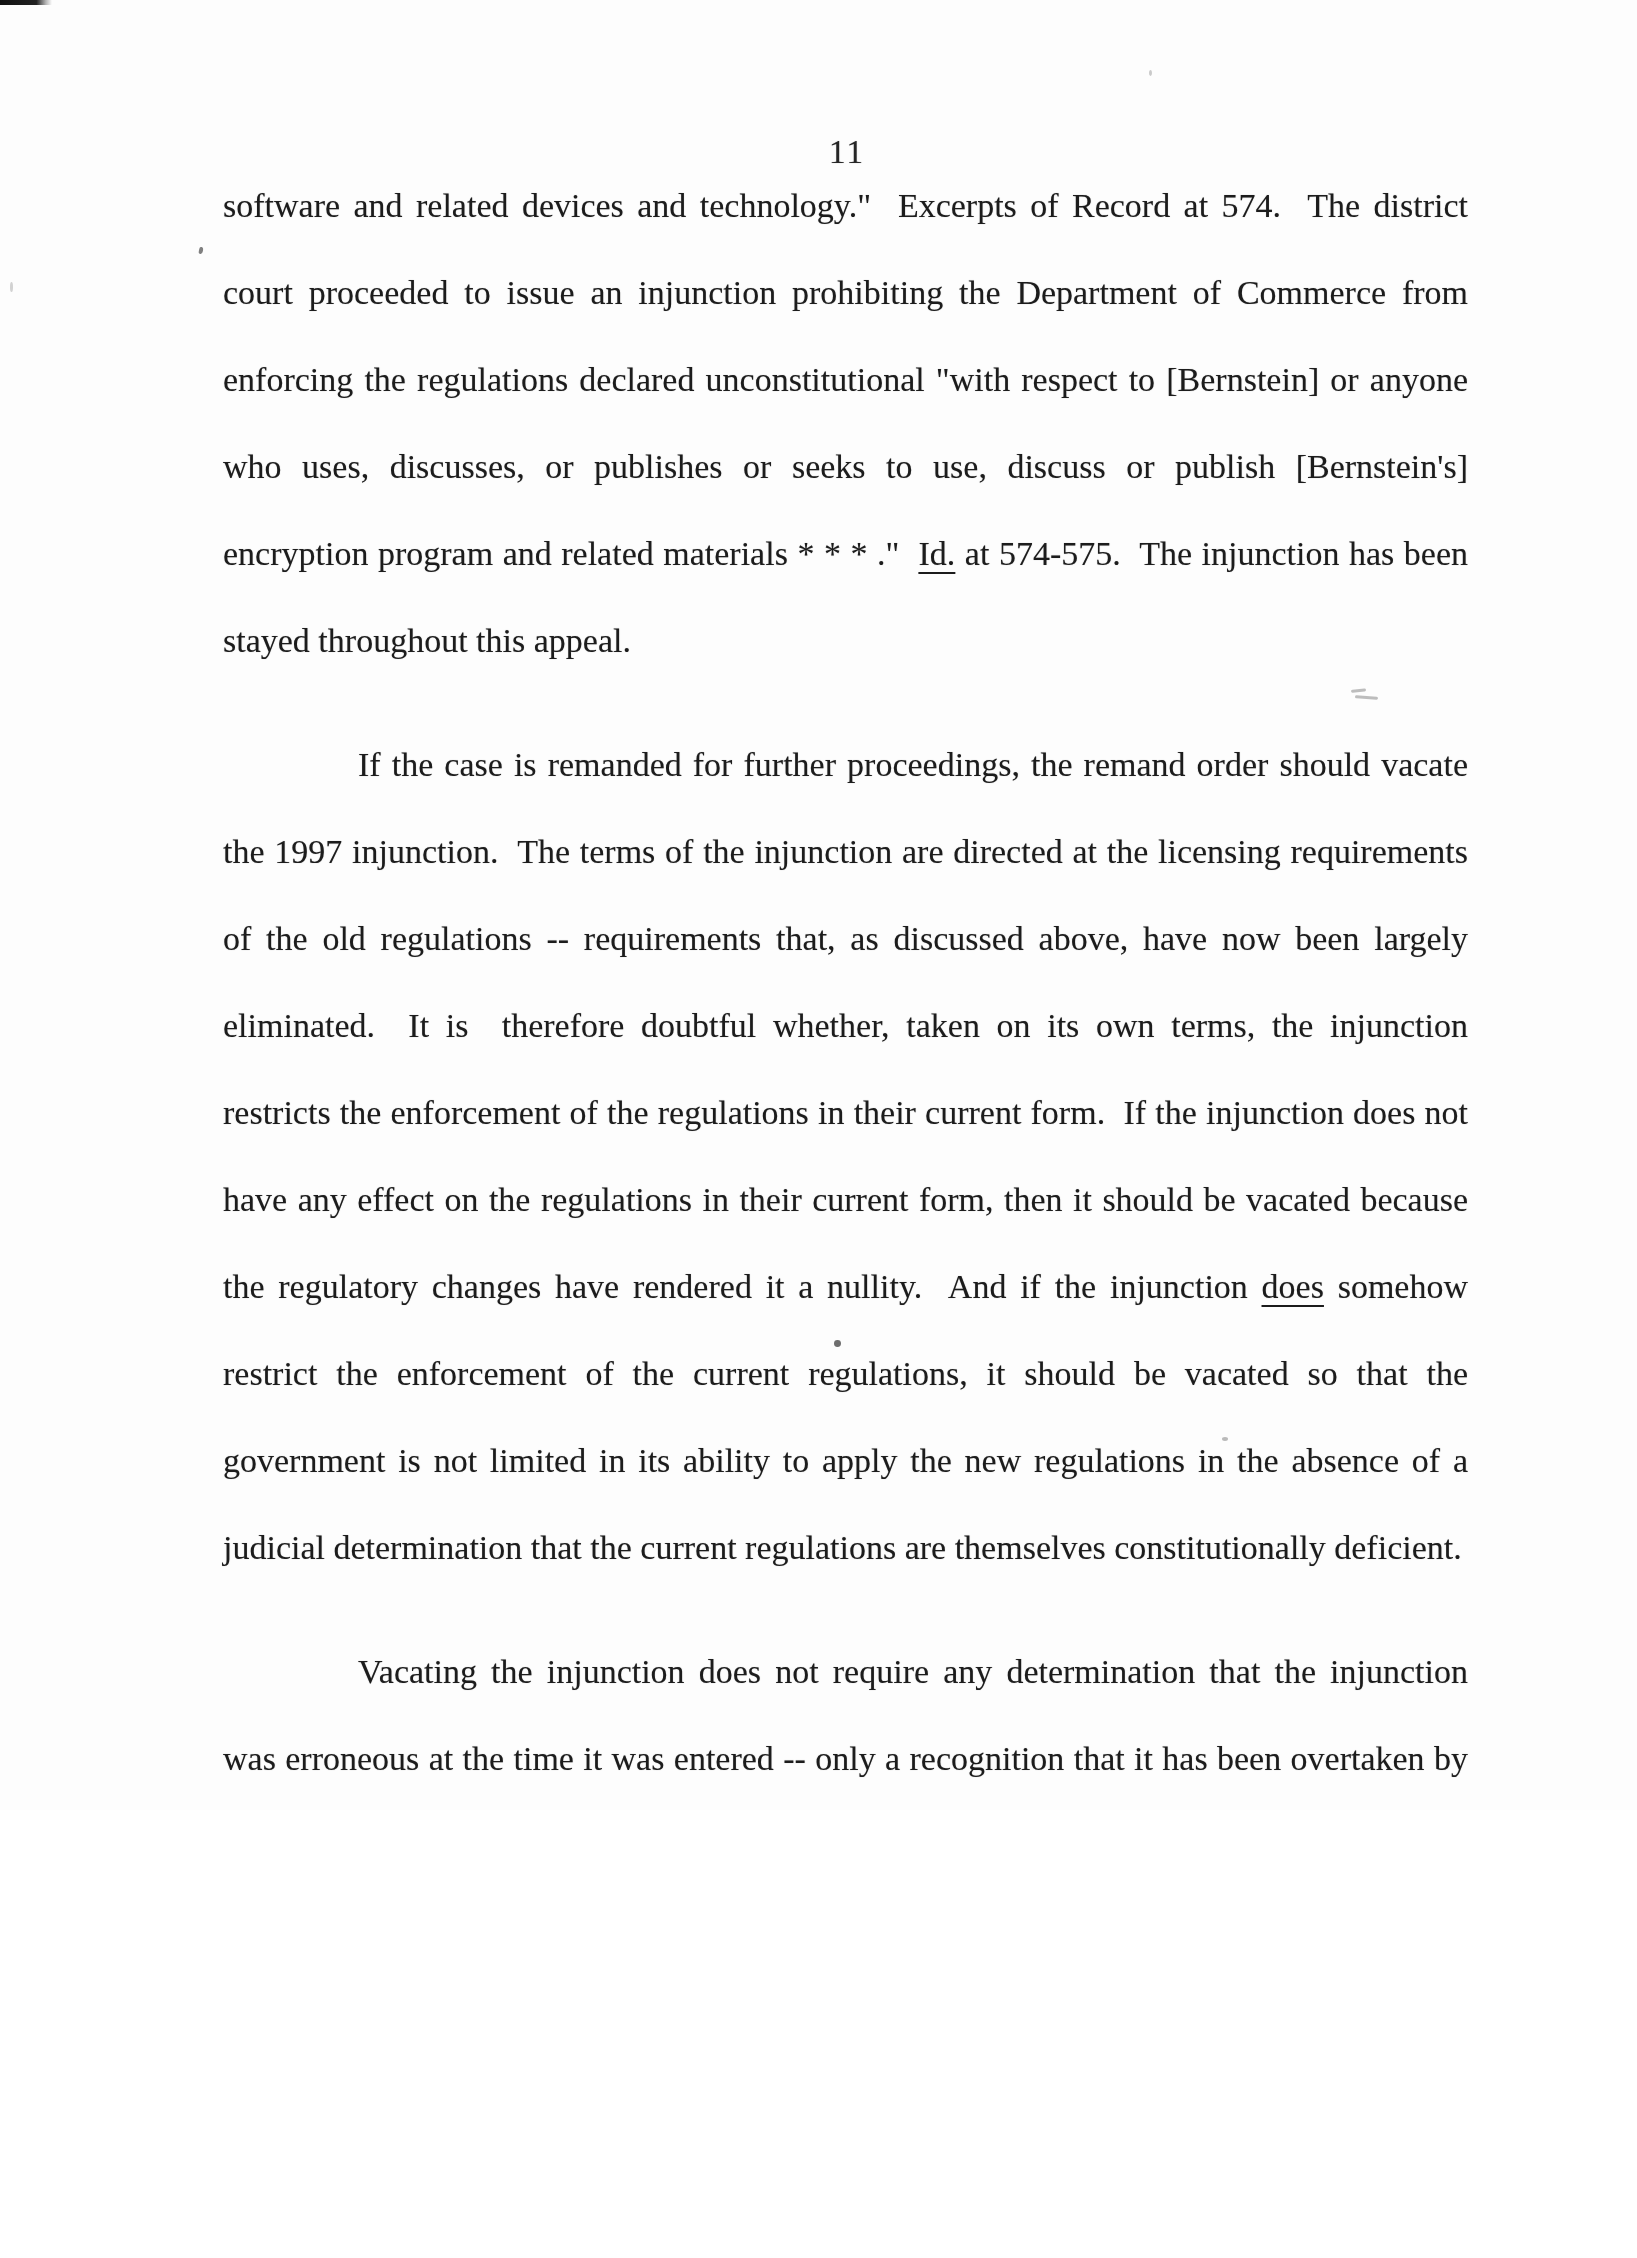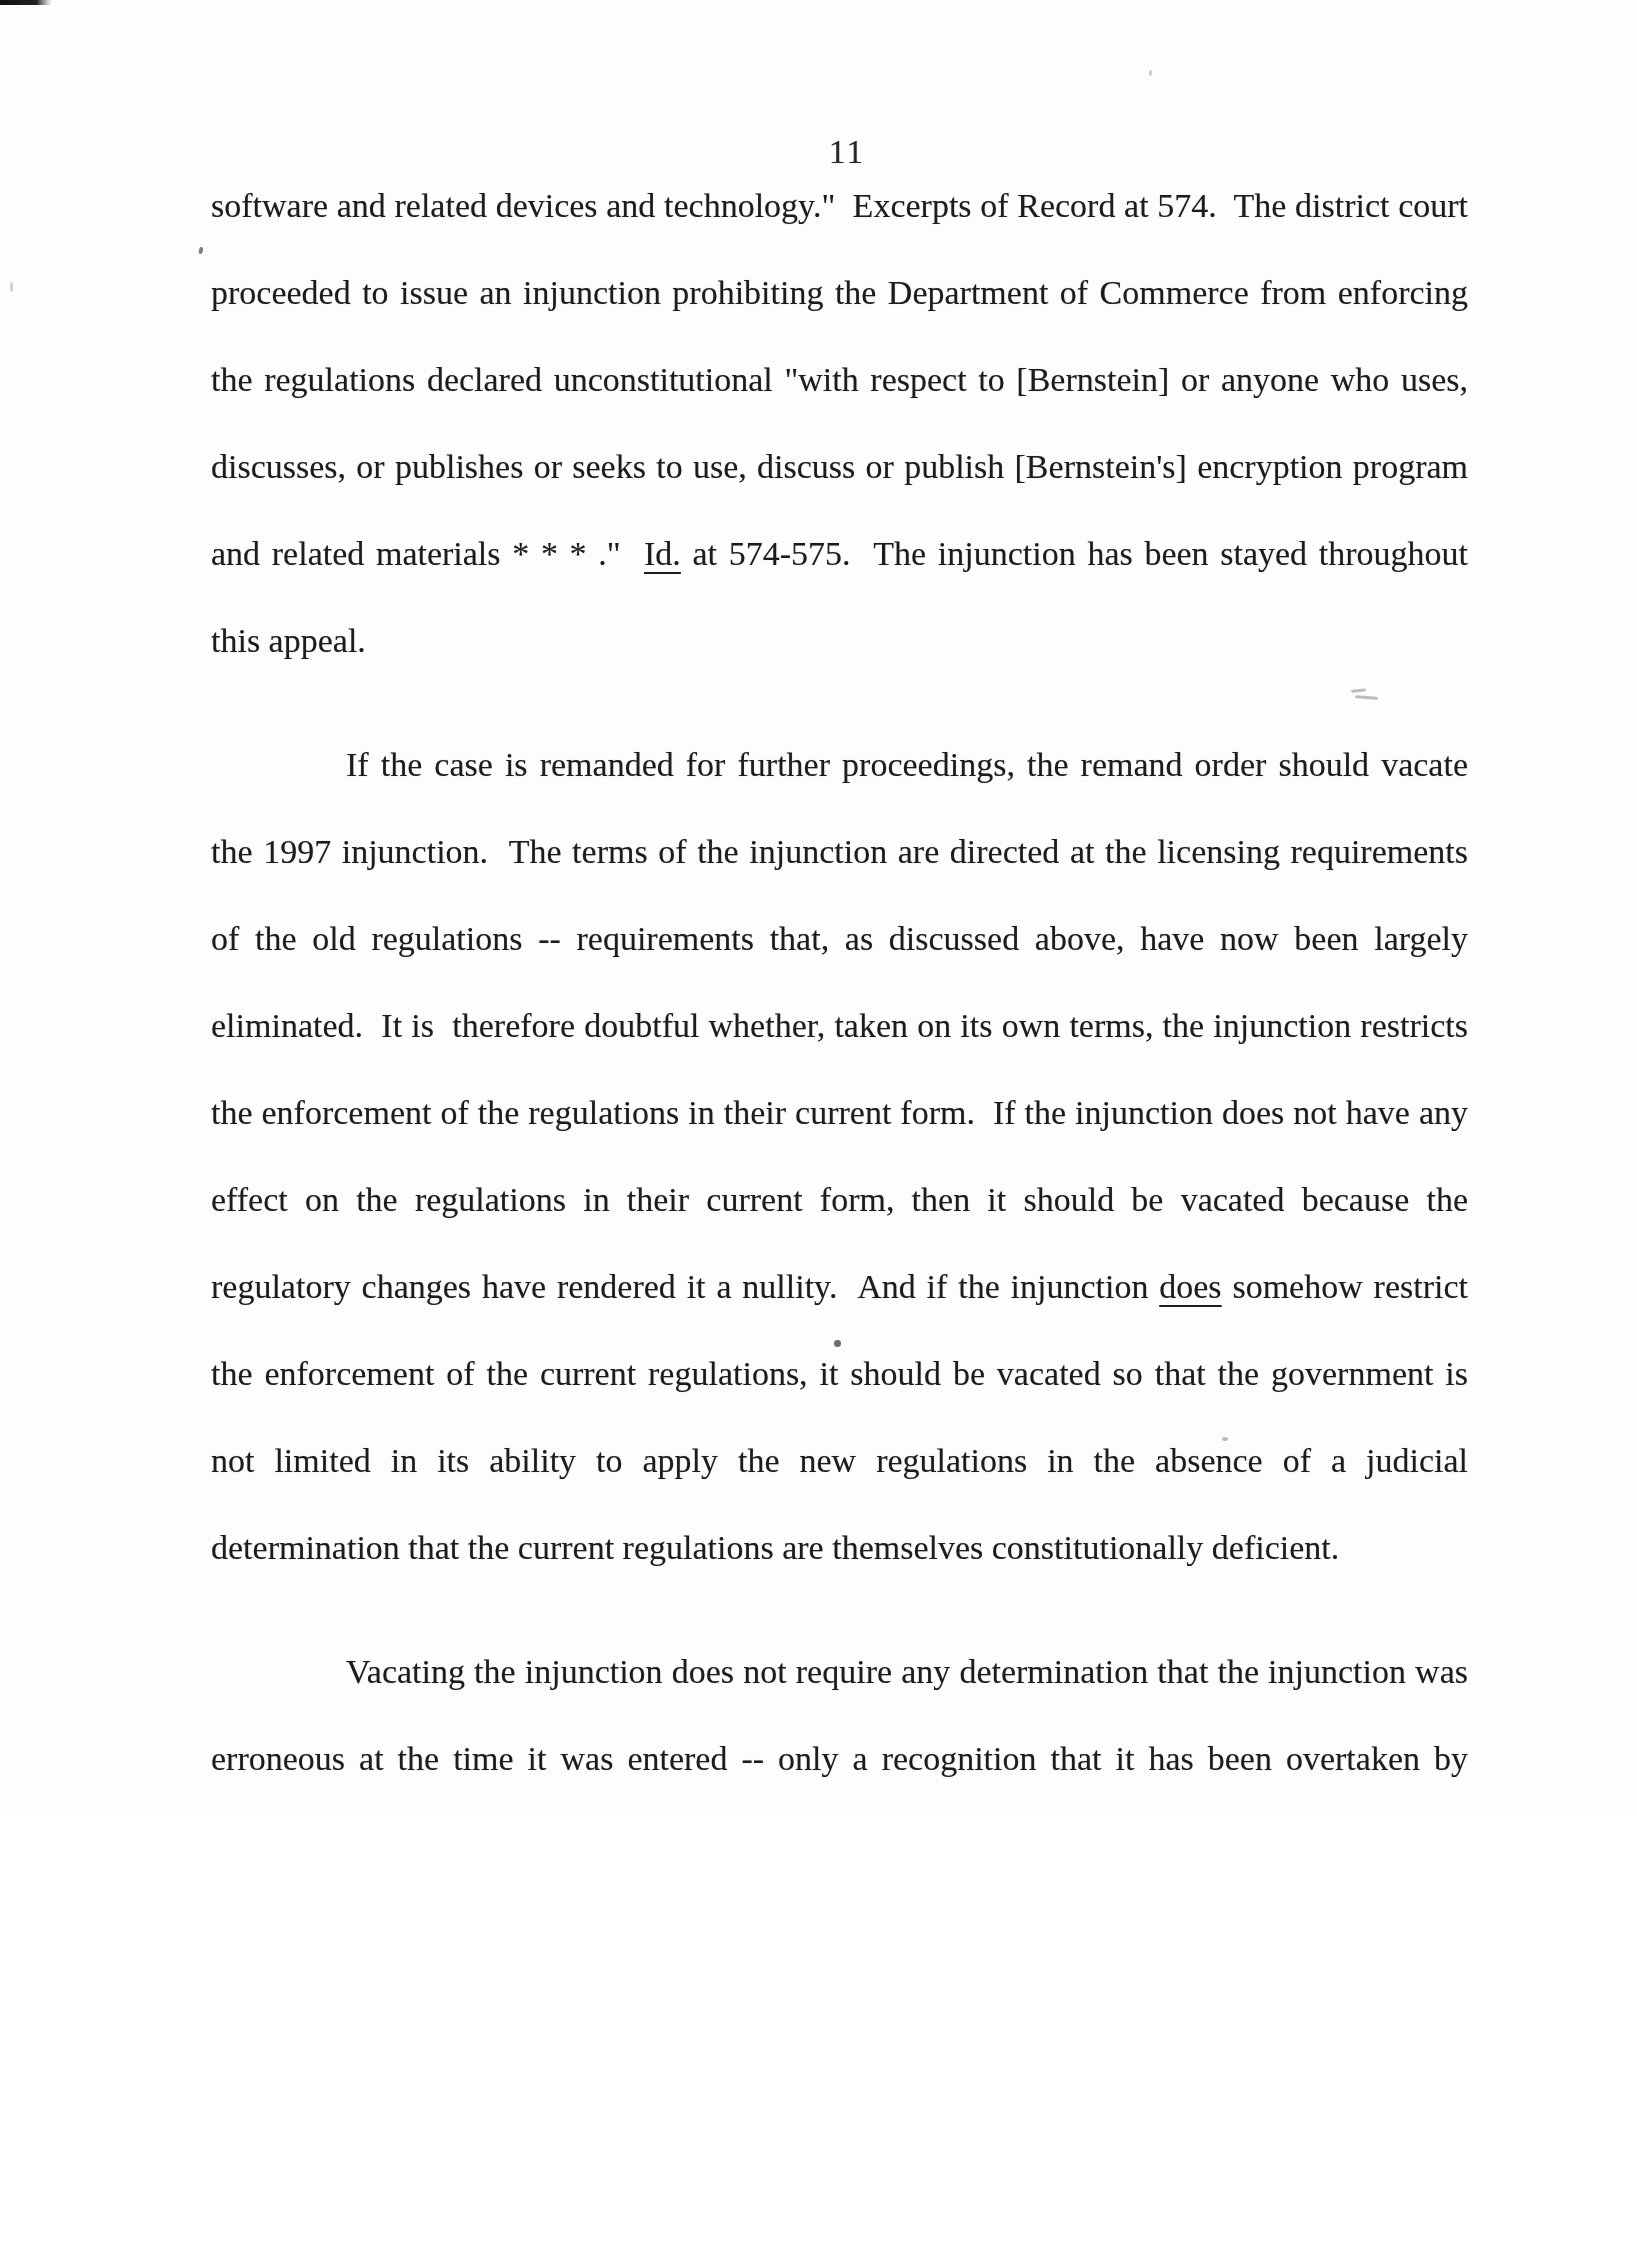--- a/index.html
+++ b/index.html
@@ -35,21 +35,21 @@
     left: 207px;
     top: 162px;
     width: 1261px;
     font-size: 34px;
     line-height: 87px;
     text-align: justify;
     color: #1c1c1c;
     text-shadow: 0 0 1px rgba(35,35,35,0.35);
   }
   .document-body p {
-    margin: 0 0 37px 4px;
+    margin: 0 0 37px 16px;
   }
   .document-body p.indent {
     text-indent: 135px;
   }
   .underlined {
     text-decoration: underline;
     text-decoration-thickness: 2.4px;
     text-underline-offset: 6.8px;
   }
 

